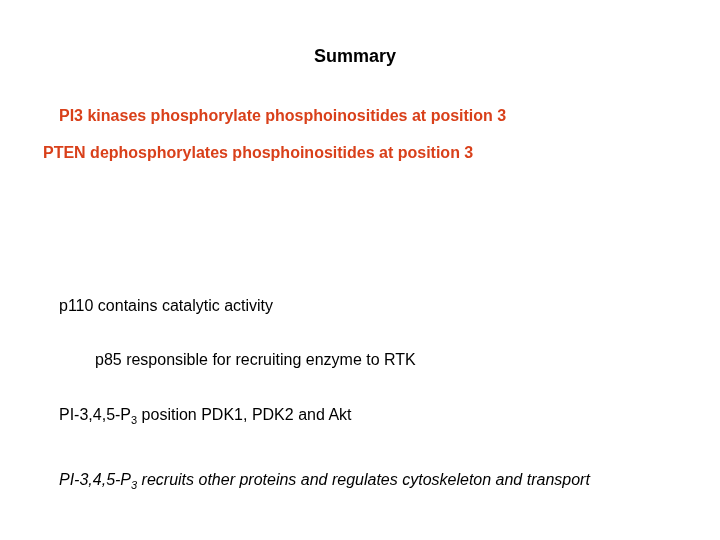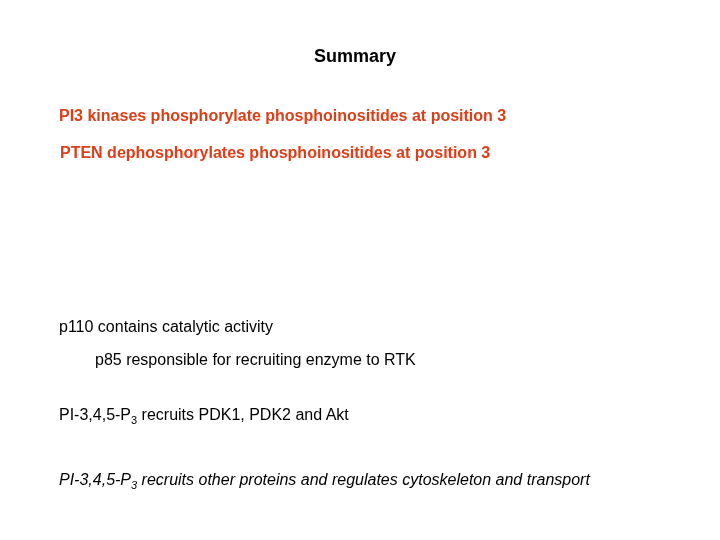--- a/index.html
+++ b/index.html
@@ -45,25 +45,25 @@
       line-height: 0;
     }
   </style>
 </head>
 <body>
 
 <div>
   <div class="slide-title">Summary</div>
 
   <div class="line red" style="top:106px; left:59px;">PI3 kinases phosphorylate phosphoinositides at position 3</div>
-  <div class="line red" style="top:143px; left:60px;">PTEN dephosphorylates phosphoinositides at position 3</div>
+  <div class="line red" style="top:143px; left:43px;">PTEN dephosphorylates phosphoinositides at position 3</div>
 
-  <div class="line black" style="top:296px;margin-top:21px;">p110 contains catalytic activity</div>
+  <div class="line black" style="top:296px;">p110 contains catalytic activity</div>
   <div class="line black" style="top:350px;margin-left:36px;">p85 responsible for recruiting enzyme to RTK</div>
 
   <div class="line black" style="top:405px;">
-    <span>PI-3,4,5-P</span><sub>3</sub><span> recruits PDK1, PDK2 and Akt</span>
+    <span>PI-3,4,5-P</span><sub>3</sub><span> position PDK1, PDK2 and Akt</span>
   </div>
 
   <div class="line black" style="top:470px;font-style:italic;">
     <span>PI-3,4,5-P</span><sub>3</sub><span> recruits other proteins and regulates cytoskeleton and transport</span>
   </div>
 </div>
 
 </body></html>

